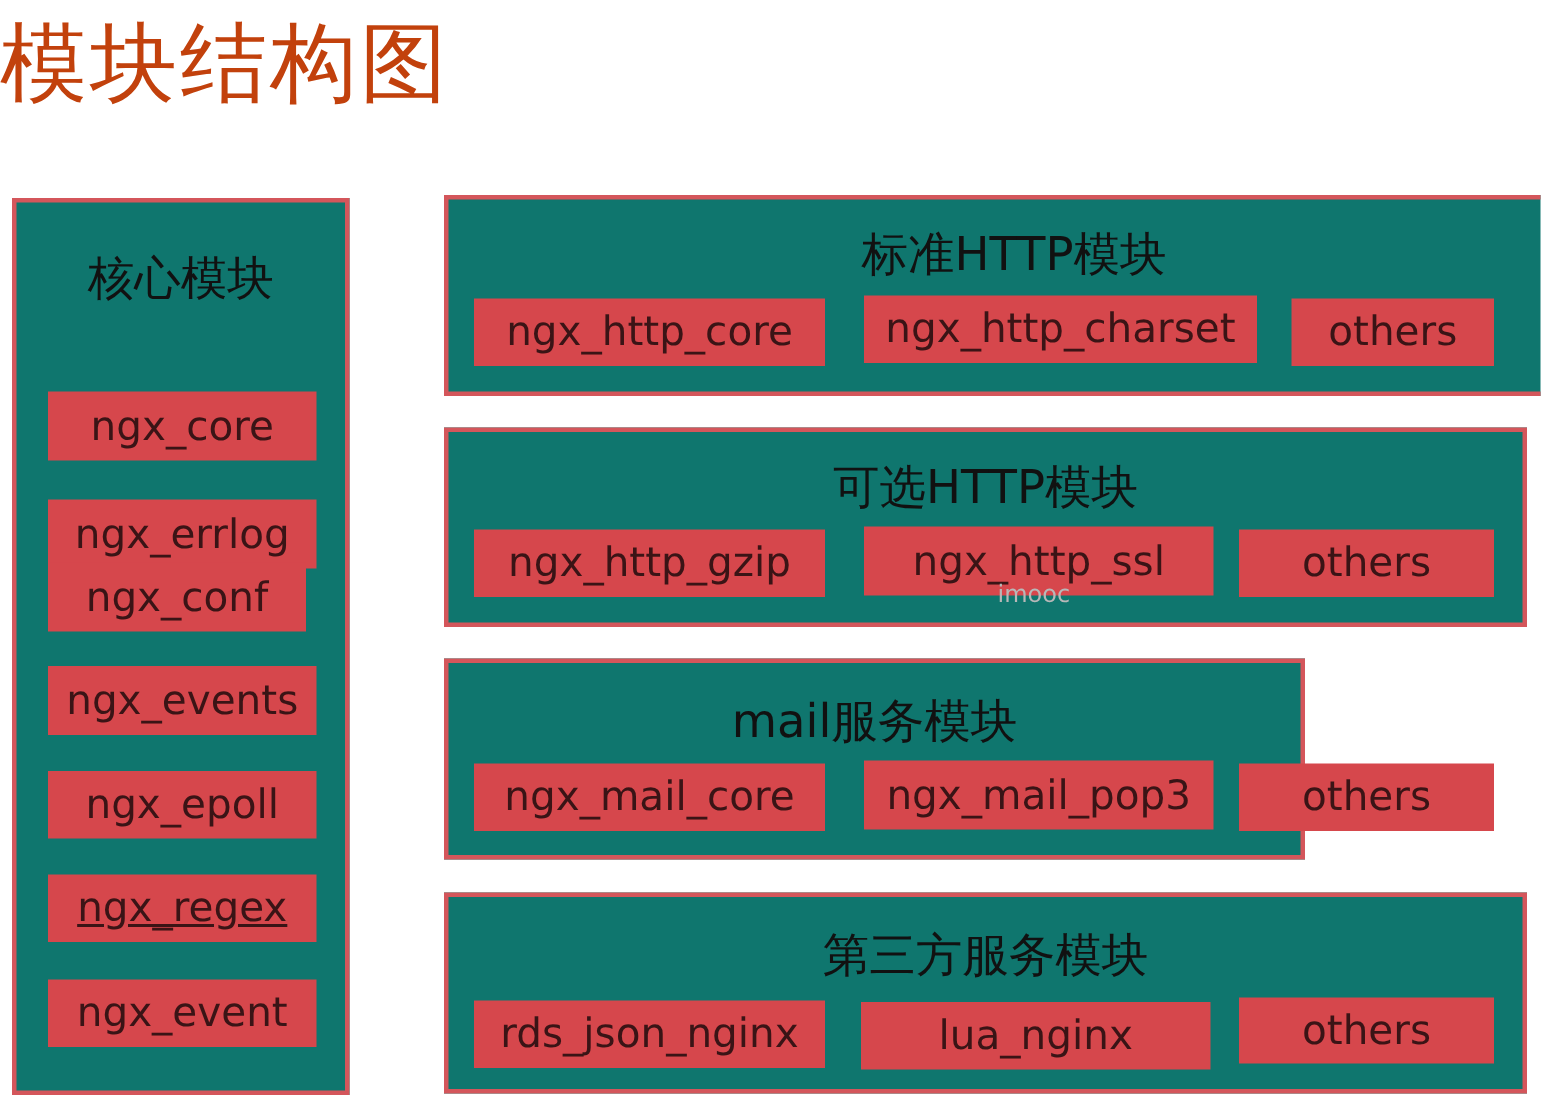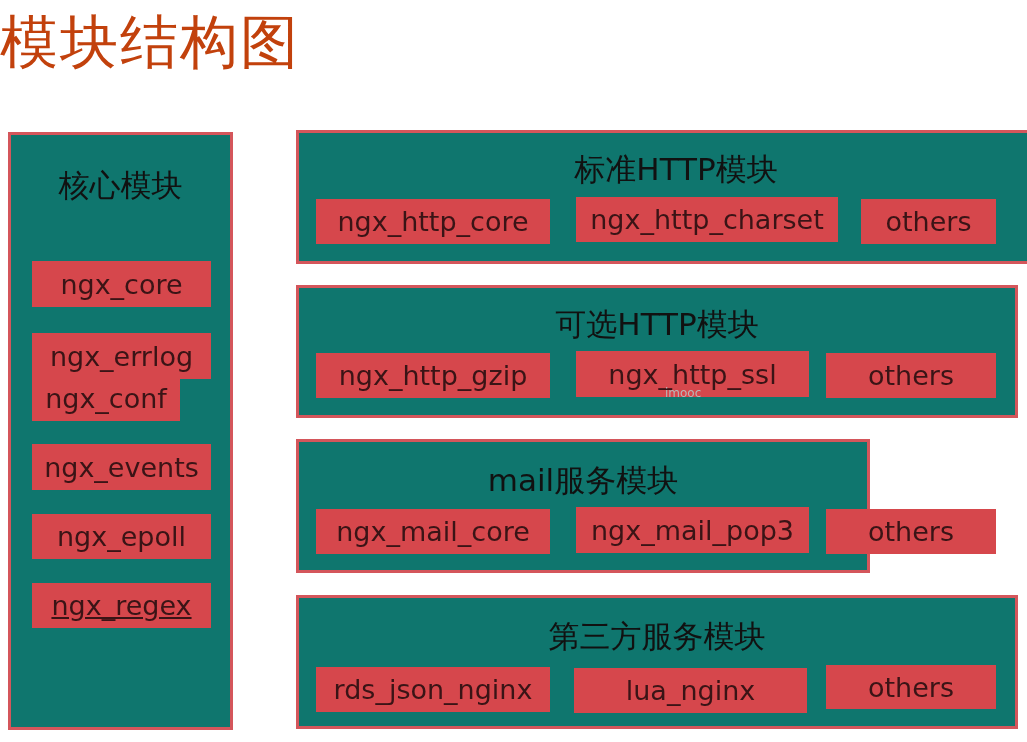--- a/index.html
+++ b/index.html
@@ -18,37 +18,38 @@
   .frame-title {
     position:absolute; left:0; width:100%; text-align:center; color:#111;
     font-size:31px; font-family: "DejaVu Sans", sans-serif;
   }
   .chip {
     position:absolute; background:#d6474c; color:#3a1416; text-align:center;
     font-size:27px; font-family: "DejaVu Sans", sans-serif; box-sizing:border-box;
     display:flex; align-items:center; justify-content:center; white-space:nowrap;
   }
   .watermark {
-    position:absolute; left:665px; top:386px; font-size:12px; color:#b8b8b8;
+    position:absolute; left:665px; top:386px; font-size:16px; color:#b8b8b8;
     font-family: "DejaVu Sans", sans-serif;
   }
 </style>
 </head>
 <body>
 
 <div class="title">模块结构图</div>
 
 <div class="frame" style="left:8px;top:132px;width:225px;height:598px;">
   <div class="frame-title" style="top:30px;">核心模块</div>
   <div class="chip" style="left:21px;top:100px;width:179px;height:46px;margin-top:26px;">ngx_core</div>
   <div class="chip" style="left:21px;top:170px;width:179px;height:46px;margin-top:28px;">ngx_errlog</div>
-  <div class="chip" style="left:21px;top:240px;width:148px;height:46px;">ngx_conf</div>
+  <div class="chip" style="left:21px;top:240px;width:172px;height:46px;">ngx_conf</div>
   <div class="chip" style="left:21px;top:379px;width:179px;height:45px;">ngx_epoll</div>
   <div class="chip" style="left:21px;top:309px;width:179px;height:46px;">ngx_events</div>
   <div class="chip" style="left:21px;top:448px;width:179px;height:45px;text-decoration:underline;">ngx_regex</div>
+  <div class="chip" style="left:21px;top:518px;width:179px;height:45px;">ngx_event</div>
 </div>
 
 <div class="frame" style="left:296px;top:130px;width:760px;height:134px;">
   <div class="frame-title" style="top:16px;">标准HTTP模块</div>
   <div class="chip" style="left:277px;top:64px;width:262px;height:45px;">ngx_http_charset</div>
   <div class="chip" style="left:17px;top:66px;width:234px;height:45px;">ngx_http_core</div>
   <div class="chip" style="left:562px;top:66px;width:135px;height:45px;">others</div>
 </div>
 
 <div class="frame" style="left:296px;top:285px;width:722px;height:133px;">

